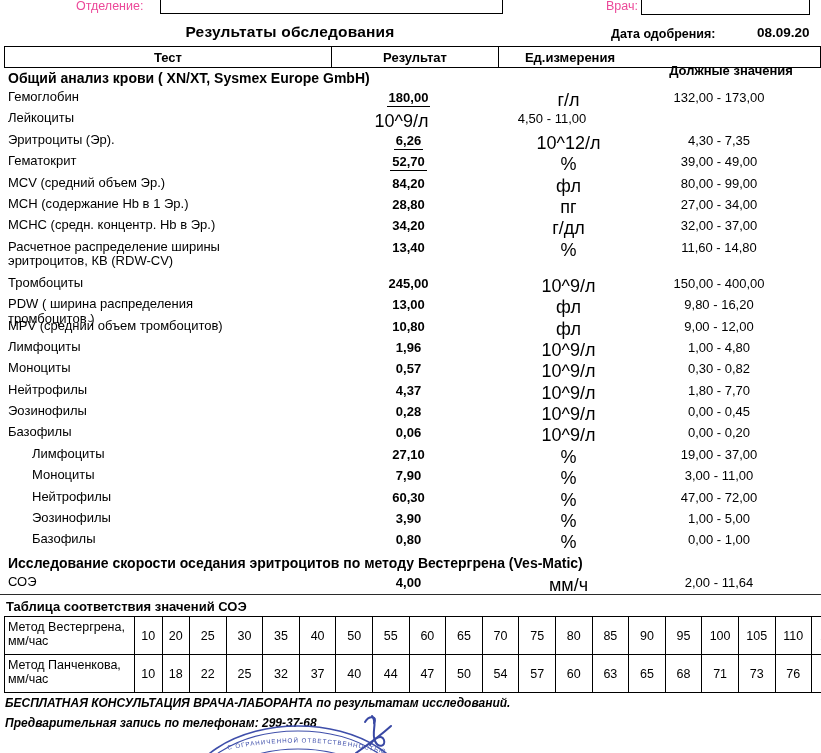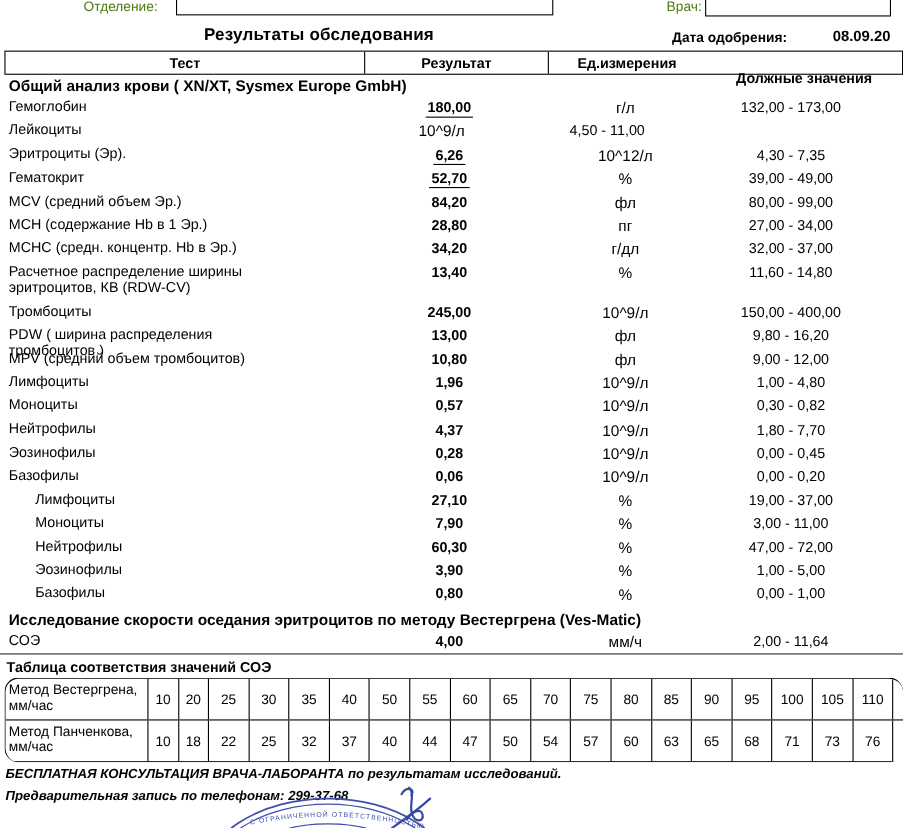--- a/index.html
+++ b/index.html
@@ -3,21 +3,21 @@
 <meta charset="utf-8">
 <style>
   html,body{margin:0;padding:0;}
   body{
     width:821px;height:753px;overflow:hidden;background:#ffffff;
     font-family:"Liberation Sans",sans-serif;color:#000;
   }
   .page{position:relative;width:821px;height:753px;overflow:hidden;background:#fff;}
 
   
-  .fld-label{position:absolute;font-size:12.5px;color:#4d7c0f;}
+  .fld-label{position:absolute;font-size:12.5px;color:#ec4899;}
   .fld-box{position:absolute;border:1.5px solid #000;background:#fff;}
   #dept-label{left:76px;top:-1px;}
   #dept-box{left:160px;top:-11px;width:341px;height:23px;}
   #doc-label{left:606px;top:-1px;}
   #doc-box{left:641px;top:-11px;width:167px;height:24px;}
 
   
   .rep-title{position:absolute;left:100px;top:23px;width:380px;text-align:center;
     font-size:15.5px;font-weight:bold;letter-spacing:.2px;}
   .appr-label{position:absolute;left:611px;top:27px;font-size:12.5px;font-weight:bold;}
@@ -35,30 +35,30 @@
 
   .sec-header{height:21px;line-height:21px;font-size:14px;font-weight:bold;padding-left:4px;
     white-space:nowrap;overflow:hidden;}
   .r-row{display:flex;height:21.4px;font-size:13px;align-items:flex-start;}
   .r-row.tall{height:36px;}
   .c-test{width:326px;box-sizing:border-box;padding-left:4px;line-height:14.5px;padding-top:1px;}
   .c-test .lbl{display:inline-block;max-width:265px;}
   .r-row.ind .c-test{padding-left:28px;}
   .c-res{width:167px;box-sizing:border-box;text-align:center;font-weight:bold;padding-right:10px;padding-top:1px;}
   .c-res .u{border-bottom:1.6px solid #000;padding:0 2px 1px 2px;}
-  .c-unit{width:143px;box-sizing:border-box;text-align:center;font-size:14px;padding-top:1px;}
+  .c-unit{width:143px;box-sizing:border-box;text-align:center;font-size:18px;padding-top:1px;}
   .c-range{width:158px;box-sizing:border-box;text-align:center;font-size:13px;padding-top:1px;white-space:nowrap;}
 
   
   .hline{position:absolute;left:0;top:594px;width:821px;border-top:1.6px solid #2b2b2b;}
 
   
   .soe-title{position:absolute;left:6px;top:599px;font-size:13px;font-weight:bold;}
   .soe-table{position:absolute;left:4px;top:616px;width:817px;overflow:hidden;
-    border-top:1.5px solid #000;border-left:1.5px solid #000;box-sizing:border-box;border-radius:13px;}
+    border-top:1.5px solid #000;border-left:1.5px solid #000;box-sizing:border-box;}
   .soe-row{display:flex;height:37px;border-bottom:1.5px solid #000;width:900px;}
   .soe-lbl{width:130px;box-sizing:border-box;border-right:1.2px solid #000;font-size:12.5px;
     line-height:14px;padding:3px 2px 0 3px;}
   .soe-cell{box-sizing:border-box;border-right:1.2px solid #000;display:flex;align-items:center;
     justify-content:center;font-size:12.5px;}
   .soe-cell.narrow{width:27.5px;}
   .soe-cell.wide{width:36.6px;}
 
   
   .foot1{position:absolute;left:5px;top:696px;font-size:12px;font-weight:bold;font-style:italic;white-space:nowrap;}

